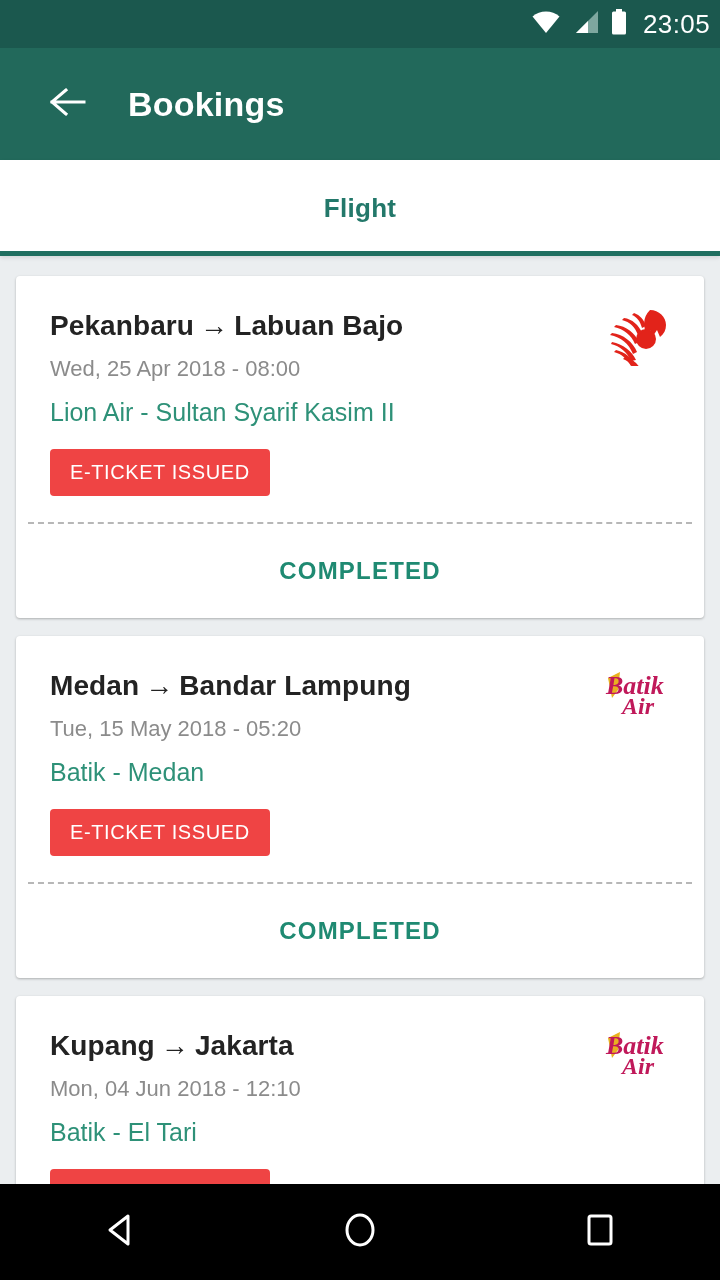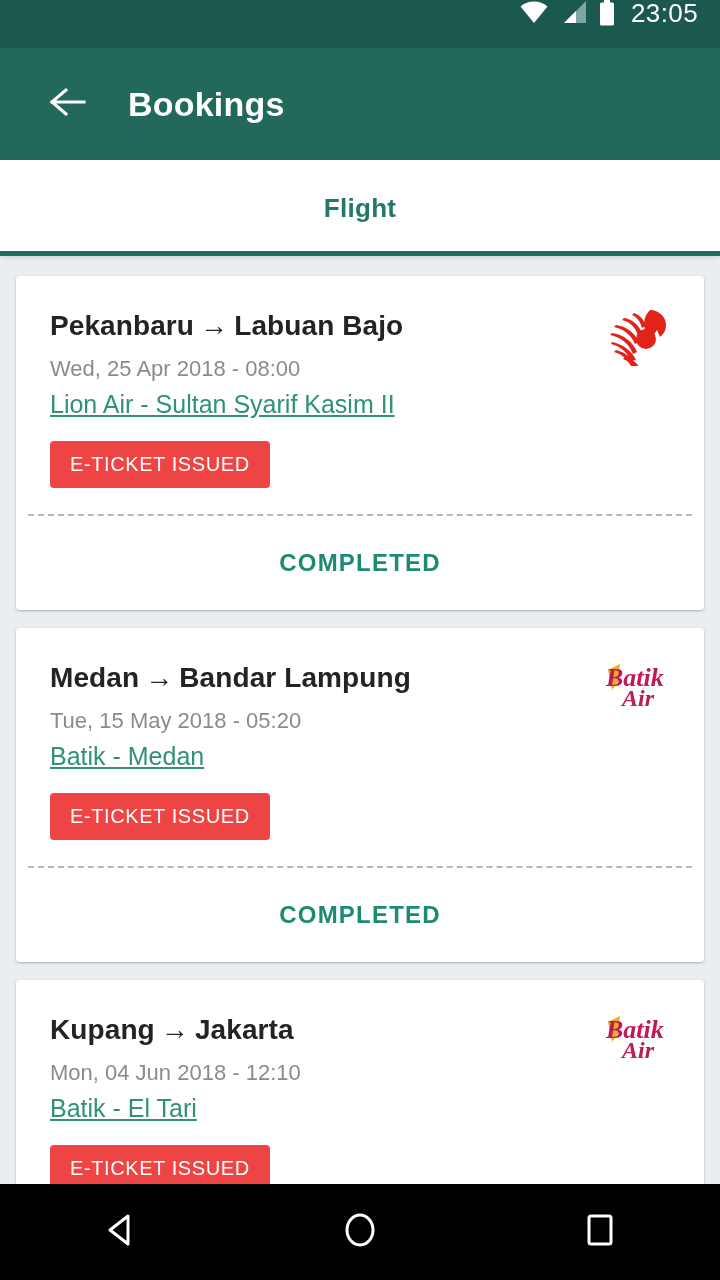--- a/index.html
+++ b/index.html
@@ -7,22 +7,22 @@
     width:720px; height:1280px;
     font-family:"Liberation Sans", sans-serif;
     background:#ebeef0;
     overflow:hidden;
   }
   #screen { position:relative; width:720px; height:1280px; overflow:hidden; background:#ebeef0; }
 
   
   .statusbar{
     height:48px; background:#1b584e;
-    display:flex; justify-content:flex-end;
-    padding-right:22px; gap:12px;
+    display:flex; align-items:center; justify-content:flex-end;
+    padding-right:10px; gap:12px;
   }
   .sb-icon{ display:block; }
   .sb-time{
     color:#ffffff; font-size:26px; font-weight:400; letter-spacing:.4px;
     line-height:1; margin-left:4px;
   }
 
   
   .appbar{
     height:112px; background:#22695b;
@@ -57,21 +57,21 @@
     background:#ffffff; border-radius:4px; margin-bottom:18px;
     box-shadow:0 1px 3px rgba(0,0,0,.18), 0 1px 2px rgba(0,0,0,.10);
   }
   .card-body{ padding:34px 34px 0 34px; position:relative; padding-bottom:26px; }
   .route{
     font-size:28px; font-weight:700; color:#232323; letter-spacing:.1px;
     white-space:nowrap;
   }
   .route .arrow{ font-weight:400; padding:0 6px; }
   .subdate{ font-size:22px; color:#8b8b8b; margin-top:14px; }
-  .airline{ font-size:25px; color:#2e9178; margin-top:8px;text-decoration:underline; }
+  .airline{ font-size:25px; color:#2e9178; margin-top:16px; }
   .badge{
     display:inline-block; margin-top:22px;
     background:#ef4444; color:#ffffff;
     font-size:20px; letter-spacing:.6px;
     padding:12px 20px; border-radius:4px;
   }
   .logo{ position:absolute; right:30px; top:28px; width:76px; height:62px; }
   .logo svg{ display:block; }
 
   .dashed{

